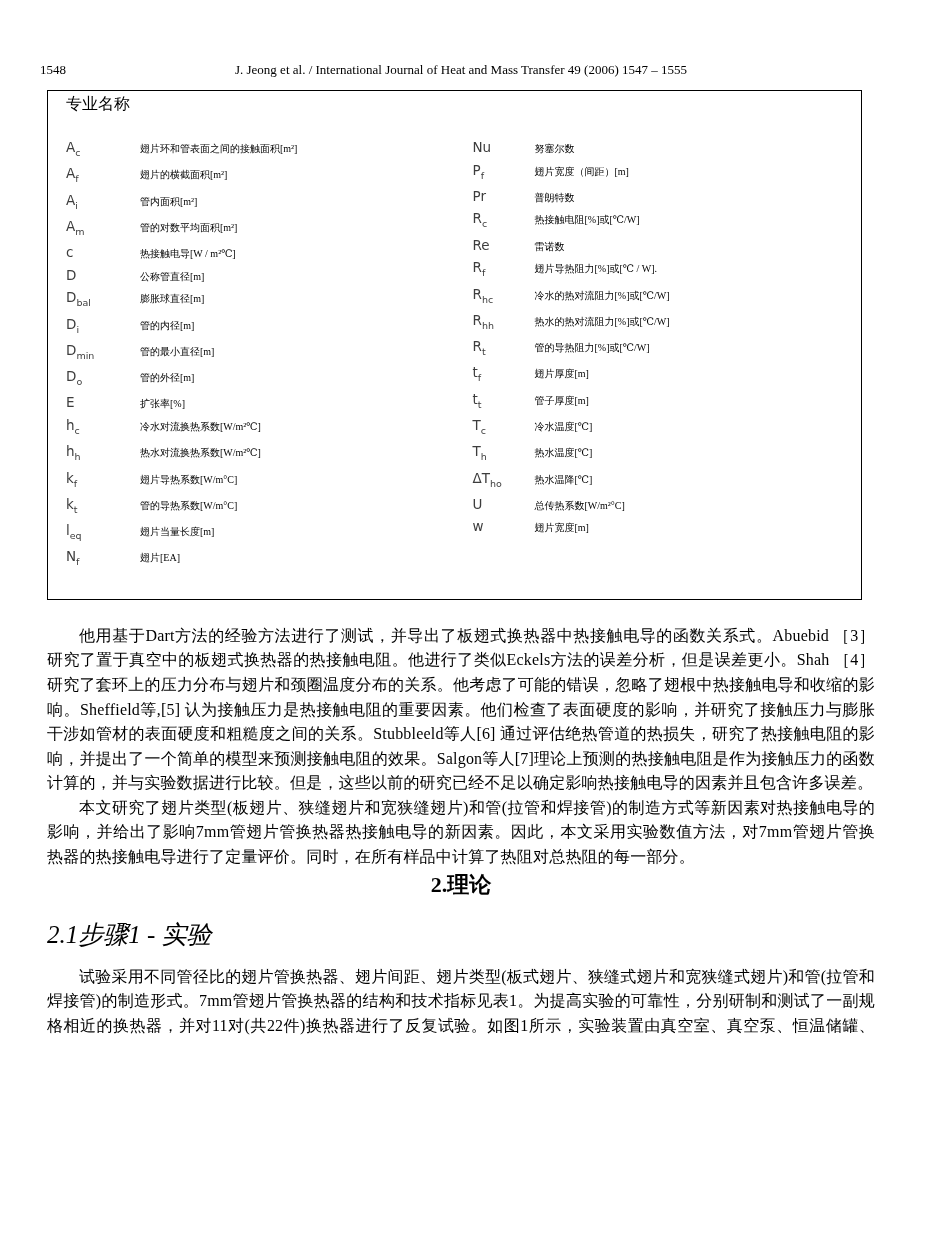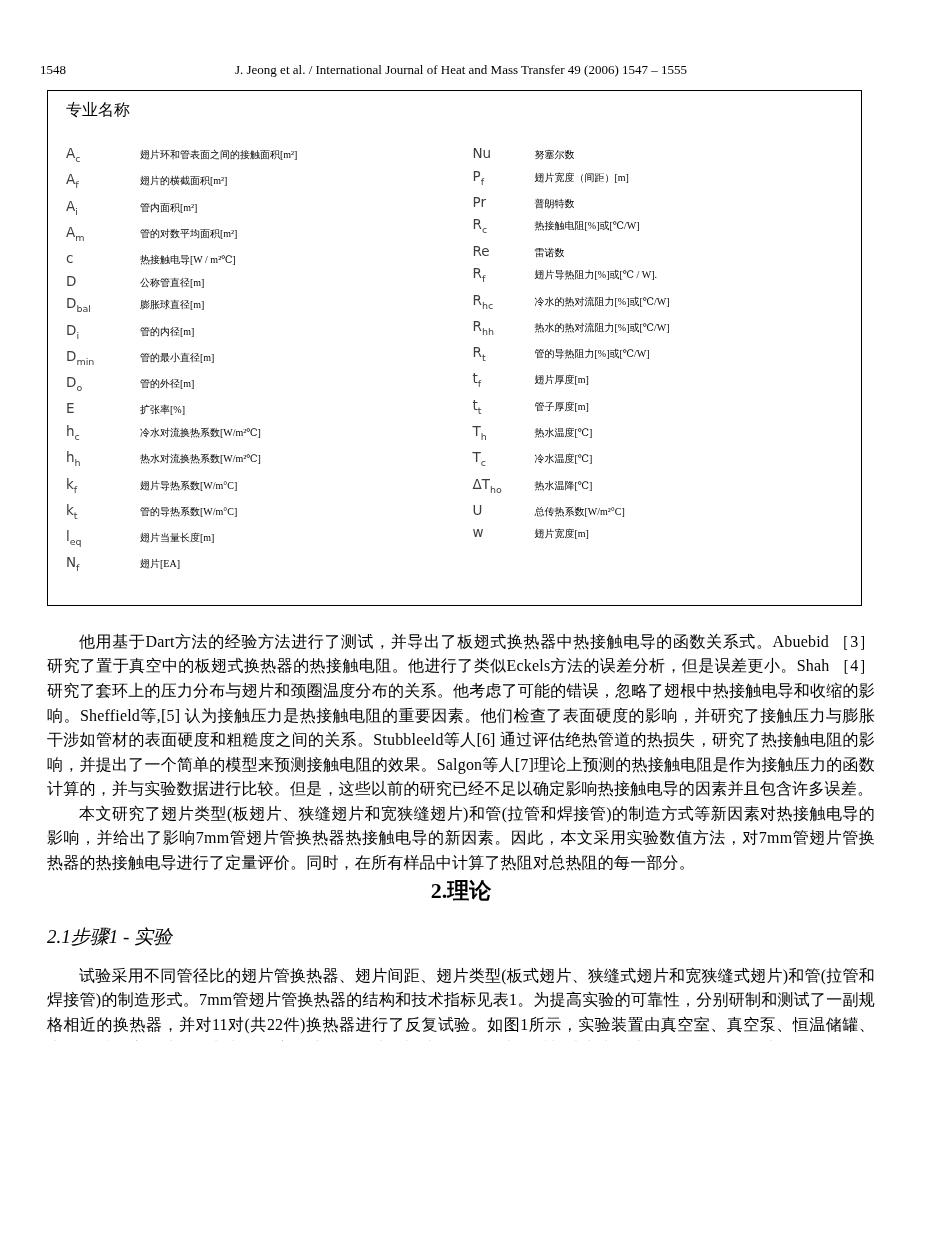--- a/index.html
+++ b/index.html
@@ -34,21 +34,21 @@
     display: block;
     text-align: center;
     font-size: 13px;
   }
   
   .nomenclature-box {
     box-sizing: border-box;
     border: 1px solid #000;
     width: 815px;
     min-height: 413px;
-    padding: 9px 18px 26px 18px;
+    padding: 3px 18px 26px 18px;
     margin-bottom: 24px;
   }
   .nom-title {
     font-size: 16px;
     margin-bottom: 22px;
   }
   .nom-columns {
     display: flex;
   }
   .nom-col {
@@ -91,21 +91,21 @@
     letter-spacing: 0.2px;
   }
   .section-heading {
     width: 828px;
     text-align: center;
     font-size: 22px;
     font-weight: bold;
     margin: 0 0 18px 0;
   }
   .subsection-heading {
-    font-size: 19px;
+    font-size: 25px;
     font-style: italic;
     font-weight: normal;
     margin: 0 0 14px 0;
   }
 </style>
 </head>
 <body>
 
 <div class="page">
 
@@ -226,26 +226,26 @@
           </div>
           <div class="nom-row">
             <span class="nom-sym">t<sub>f</sub></span>
             <span class="nom-def">翅片厚度[m]</span>
           </div>
           <div class="nom-row">
             <span class="nom-sym">t<sub>t</sub></span>
             <span class="nom-def">管子厚度[m]</span>
           </div>
           <div class="nom-row">
+            <span class="nom-sym">T<sub>c</sub></span>
+            <span class="nom-def">冷水温度[℃]</span>
+          </div>
+          <div class="nom-row">
             <span class="nom-sym">T<sub>h</sub></span>
             <span class="nom-def">热水温度[℃]</span>
-          </div>
-          <div class="nom-row">
-            <span class="nom-sym">T<sub>c</sub></span>
-            <span class="nom-def">冷水温度[℃]</span>
           </div>
           <div class="nom-row">
             <span class="nom-sym">ΔT<sub>ho</sub></span>
             <span class="nom-def">热水温降[℃]</span>
           </div>
           <div class="nom-row">
             <span class="nom-sym">U</span>
             <span class="nom-def">总传热系数[W/m²°C]</span>
           </div>
           <div class="nom-row">

